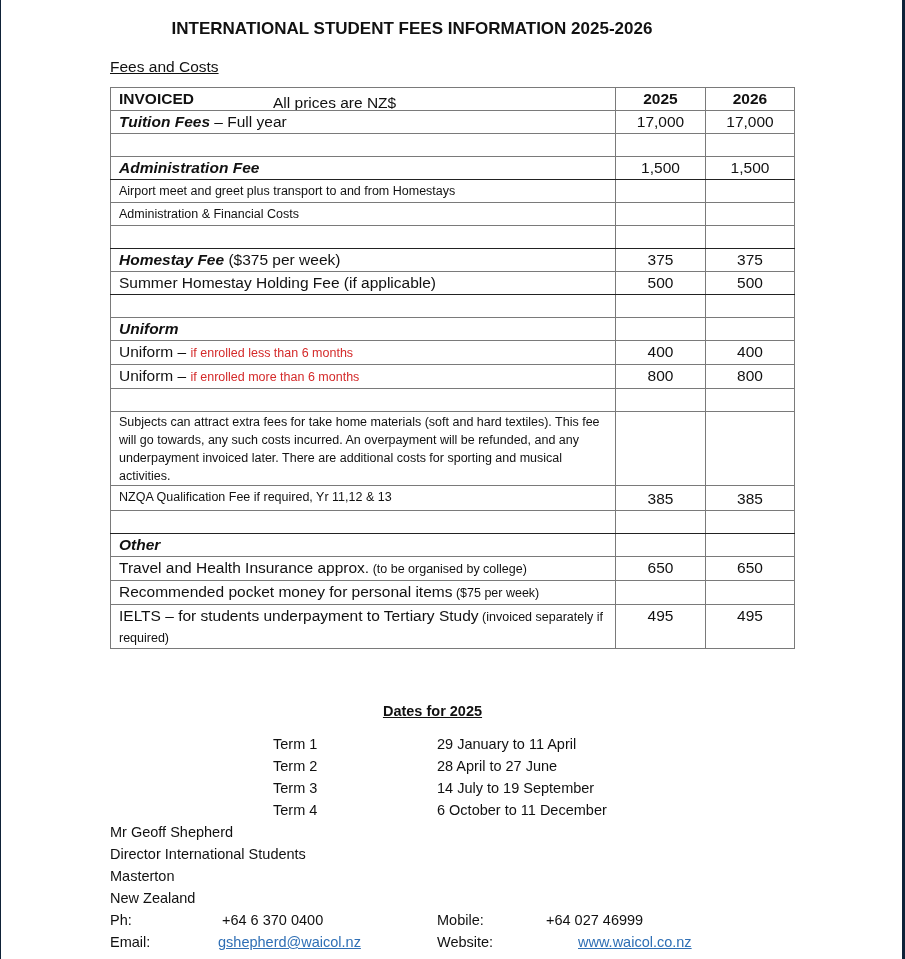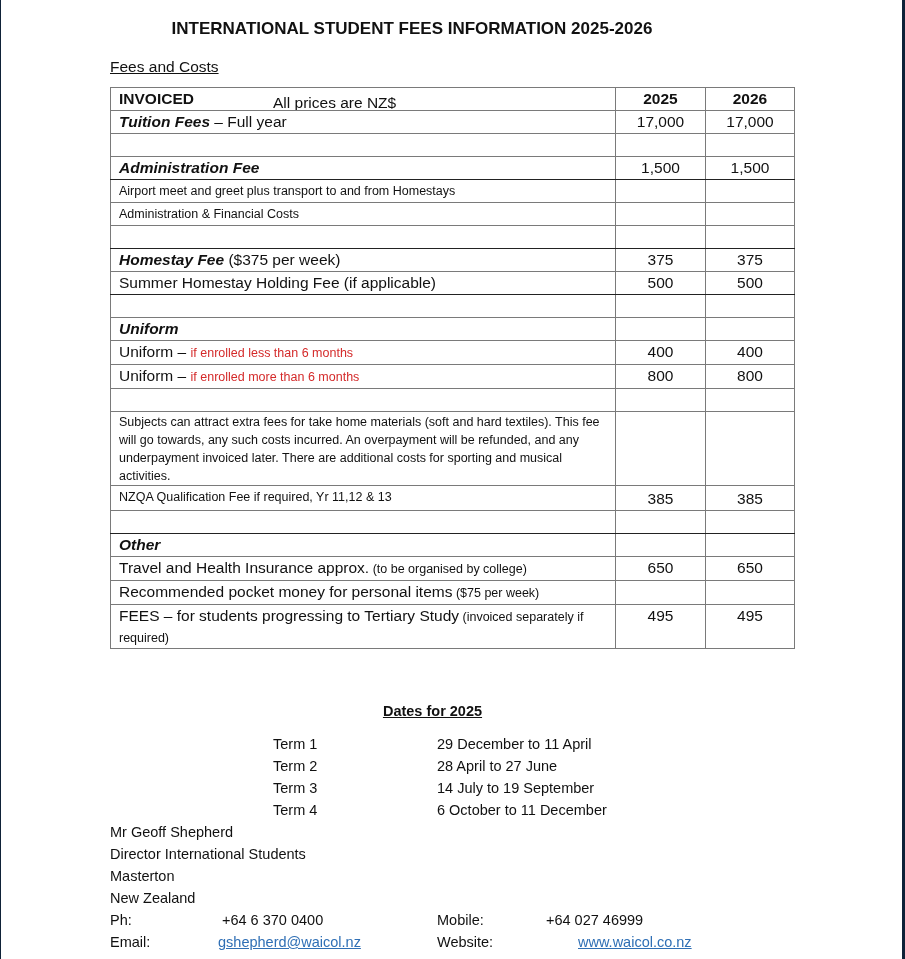--- a/index.html
+++ b/index.html
@@ -161,32 +161,32 @@
     <td><span>Travel and Health Insurance approx.</span><span class="sm"> (to be organised by college)</span></td>
     <td class="num">650</td>
     <td class="num">650</td>
   </tr>
   <tr>
     <td><span>Recommended pocket money for personal items</span><span class="sm"> ($75 per week)</span></td>
     <td></td>
         <td></td>
   </tr>
   <tr>
-    <td style="white-space:normal; height:41px; line-height:19px; padding-top:1px"><span>FEES – for students progressing to Tertiary Study</span><span class="sm"> (invoiced separately if required)</span></td>
+    <td style="white-space:normal; height:41px; line-height:19px; padding-top:1px"><span>IELTS – for students underpayment to Tertiary Study</span><span class="sm"> (invoiced separately if required)</span></td>
     <td class="num">495</td>
     <td class="num">495</td>
   </tr>
 </tbody>
   </table>
 
 <div class="dates-title">Dates for 2025</div>
 
 <div class="term-row" style="top:736px">
   <span>Term 1</span>
-  <span class="term-date">29 December to 11 April</span>
+  <span class="term-date">29 January to 11 April</span>
 </div>
 <div class="term-row" style="top:758px">
   <span>Term 2</span>
   <span class="term-date">28 April to 27 June</span>
 </div>
 <div class="term-row" style="top:780px">
   <span>Term 3</span>
   <span class="term-date">14 July to 19 September</span>
 </div>
 <div class="term-row" style="top:802px">

